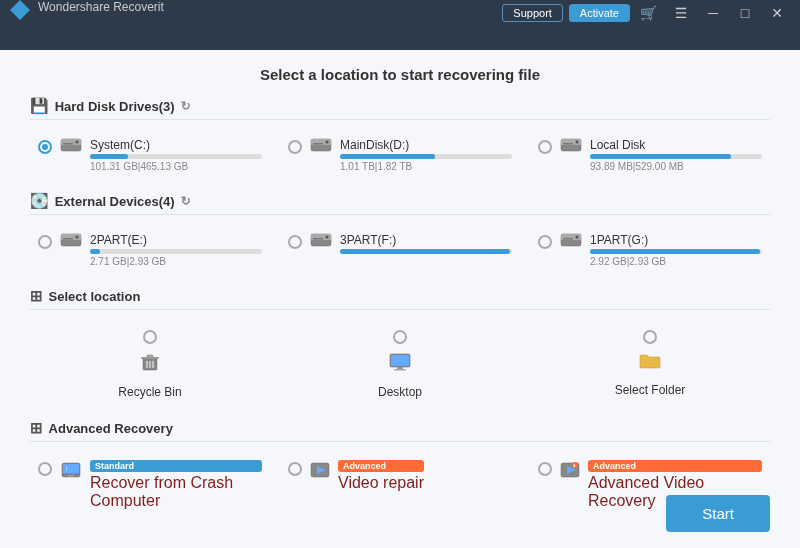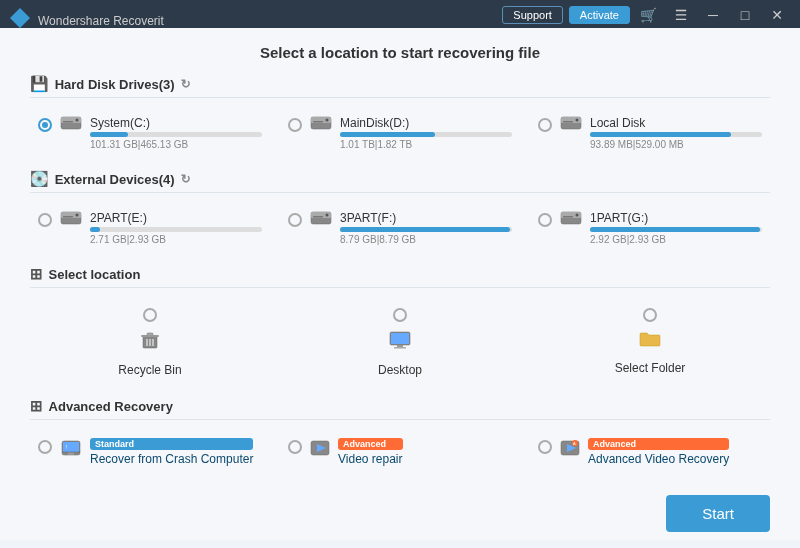--- a/index.html
+++ b/index.html
@@ -1,23 +1,23 @@
 <!DOCTYPE html>
 <html><head>
   <meta charset="utf-8">
   <style>
     * { box-sizing: border-box; margin: 0; padding: 0; }
     body { font-family: 'Segoe UI', Arial, sans-serif; background: #f0f4f8; width: 800px; height: 548px; overflow: hidden; }
 
     
     .titlebar {
       background: #2d3a4a;
-      height: 28px;
-      display: flex;
-      align-items: flex-end;
+      height: 50px;
+      display: flex;
+      align-items: flex-start;
       padding: 0 10px;
       color: #fff;
       user-select: none;
     }
     .titlebar-logo {
       width: 20px; height: 20px;
       background: #3a9bd5;
       clip-path: polygon(50% 0%, 100% 50%, 50% 100%, 0% 50%);
       margin-right: 8px;
     }
@@ -185,21 +185,21 @@
     .adv-badge {
       display: inline-block;
       padding: 1px 5px;
       border-radius: 3px;
       font-size: 9px;
       color: #fff;
       font-weight: bold;
     }
     .badge-standard { background: #3a9bd5; }
     .badge-advanced { background: #ff6b35; }
-    .adv-name { font-size: 12px; color: #0c4a6e; }
+    .adv-name { font-size: 16px; color: #7f1d1d; }
 
     
     .start-btn-container {
       position: fixed;
       bottom: 16px;
       right: 30px;
     }
     .start-btn {
       background: #3a9bd5;
       color: #fff;
@@ -335,21 +335,20 @@
           <rect x="1" y="3" width="20" height="6" rx="1" fill="#aaa"></rect>
           <circle cx="17" cy="6" r="1.5" fill="#555"></circle>
           <rect x="3" y="7" width="10" height="1.5" rx="0.5" fill="#777"></rect>
         </svg>
       </div>
       <div class="disk-info">
         <div class="disk-name">3PART(F:)</div>
         <div class="disk-bar-bg">
           <div class="disk-bar-fill" style="width:99%"></div>
         </div>
-        <div class="disk-size">8.79 GB|8.79 GB</div>
       </div>
     </div>
         <div class="disk-item">
       <div class="radio-btn"></div>
       <div class="hdd-icon disk-icon">
         <svg width="22" height="18" viewBox="0 0 22 18" fill="none">
           <rect x="1" y="3" width="20" height="12" rx="2" fill="#888" stroke="#666" stroke-width="0.5"></rect>
           <rect x="1" y="3" width="20" height="6" rx="1" fill="#aaa"></rect>
           <circle cx="17" cy="6" r="1.5" fill="#555"></circle>
           <rect x="3" y="7" width="10" height="1.5" rx="0.5" fill="#777"></rect>

